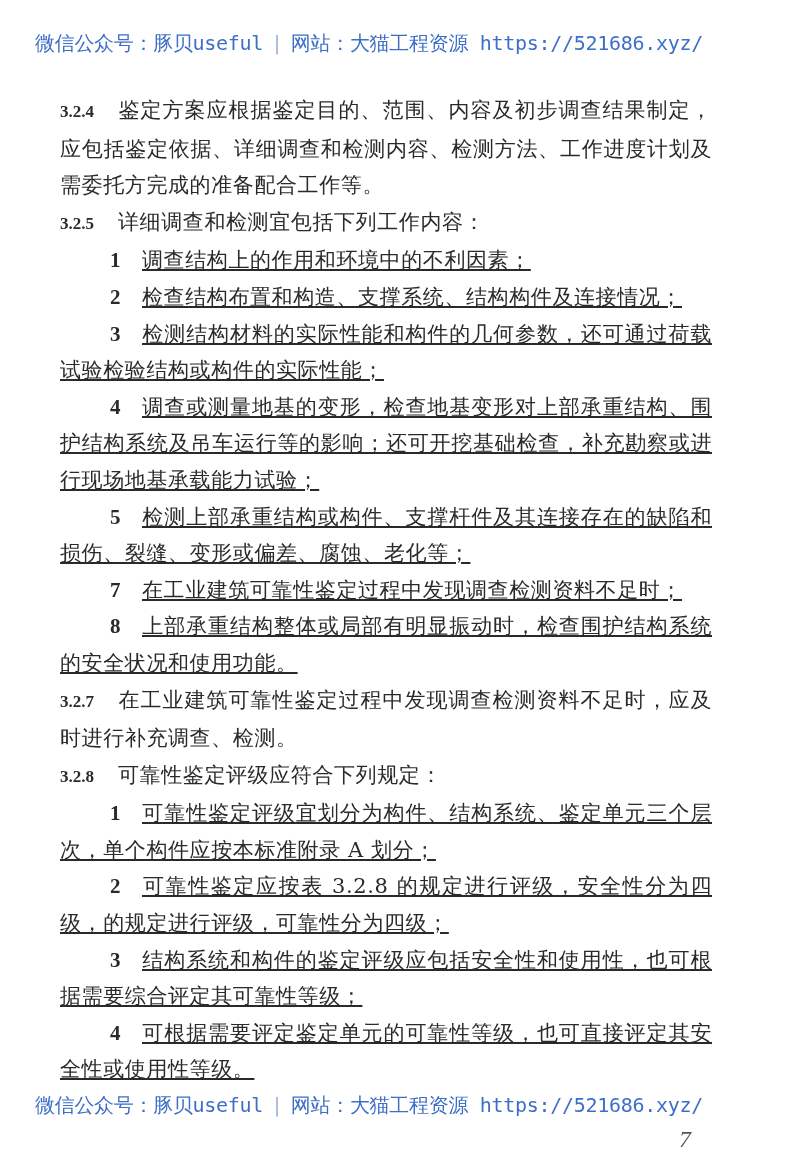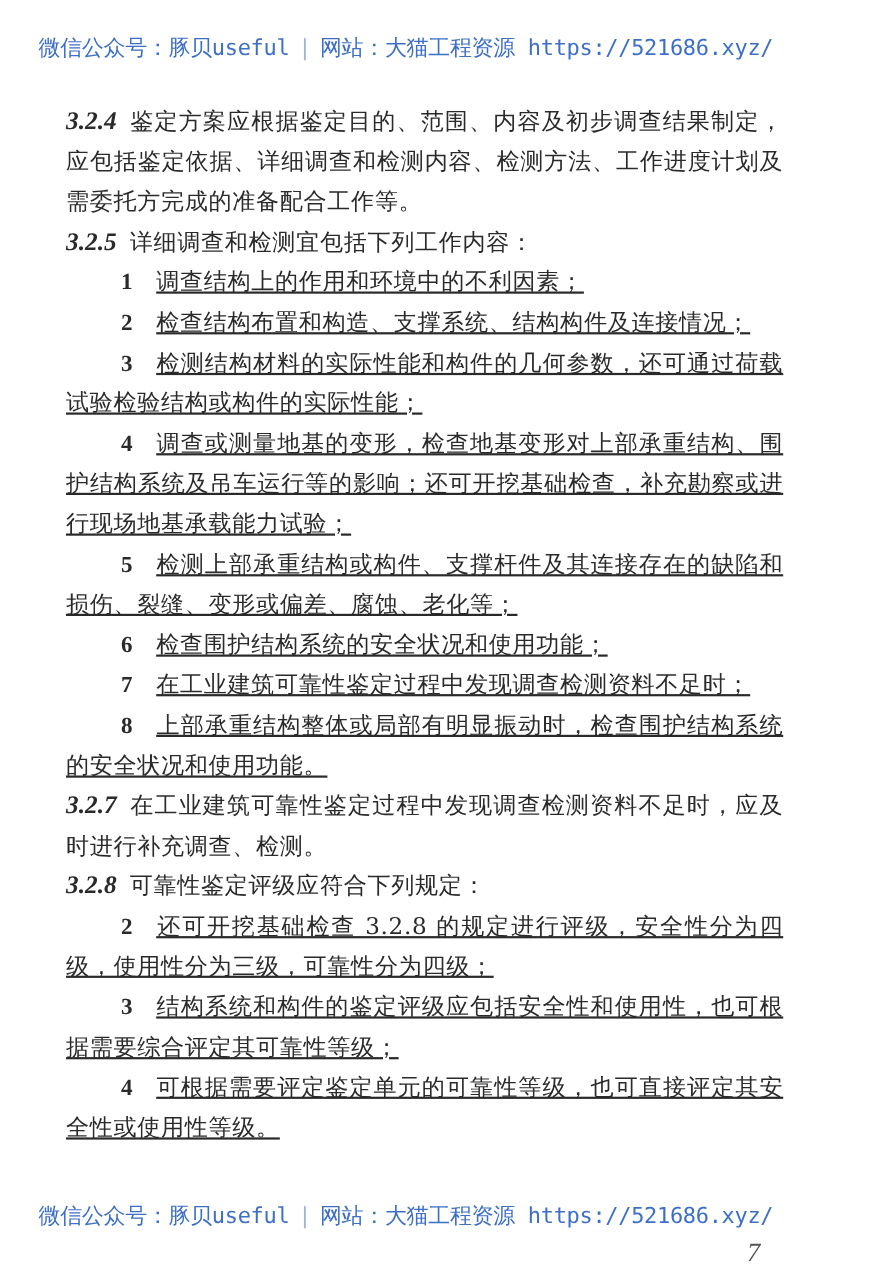--- a/index.html
+++ b/index.html
@@ -44,25 +44,24 @@
       letter-spacing: 0.6px;
     }
     .para {
       margin: 0;
       text-align: justify;
       text-align-last: left;
     }
     .clause-no {
       font-family: "Liberation Serif", "DejaVu Serif", serif;
       font-weight: bold;
-      font-size: 23px;
+      font-size: 17px;
       display: inline-block;
       width: 58px;
       letter-spacing: 0;
-      font-style: italic;
     }
     .item {
       text-indent: 50px;
       text-decoration: underline;
     }
     .item-no {
       font-family: "Liberation Serif", "DejaVu Serif", serif;
       font-weight: bold;
       display: inline-block;
       width: 32px;
@@ -87,26 +86,26 @@
 </div>
 
 <div class="page">
   <p class="para"><span class="clause-no">3.2.4</span><span>鉴定方案应根据鉴定目的、范围、内容及初步调查结果制定，应包括鉴定依据、详细调查和检测内容、检测方法、工作进度计划及需委托方完成的准备配合工作等。</span></p>
   <p class="para"><span class="clause-no">3.2.5</span><span>详细调查和检测宜包括下列工作内容：</span></p>
   <p class="para item"><span class="item-no">1</span><span>调查结构上的作用和环境中的不利因素；</span></p>
   <p class="para item"><span class="item-no">2</span><span>检查结构布置和构造、支撑系统、结构构件及连接情况；</span></p>
   <p class="para item"><span class="item-no">3</span><span>检测结构材料的实际性能和构件的几何参数，还可通过荷载试验检验结构或构件的实际性能；</span></p>
   <p class="para item"><span class="item-no">4</span><span>调查或测量地基的变形，检查地基变形对上部承重结构、围护结构系统及吊车运行等的影响；还可开挖基础检查，补充勘察或进行现场地基承载能力试验；</span></p>
   <p class="para item"><span class="item-no">5</span><span>检测上部承重结构或构件、支撑杆件及其连接存在的缺陷和损伤、裂缝、变形或偏差、腐蚀、老化等；</span></p>
-  <p class="para item"><span class="item-no">6</span><span>检查围护结构系统的安全状况和使用功能；</span></p>
   <p class="para item"><span class="item-no">7</span><span>在工业建筑可靠性鉴定过程中发现调查检测资料不足时；</span></p>
   <p class="para item"><span class="item-no">8</span><span>上部承重结构整体或局部有明显振动时，检查围护结构系统的安全状况和使用功能。</span></p>
   <p class="para"><span class="clause-no">3.2.7</span><span>在工业建筑可靠性鉴定过程中发现调查检测资料不足时，应及时进行补充调查、检测。</span></p>
   <p class="para"><span class="clause-no">3.2.8</span><span>可靠性鉴定评级应符合下列规定：</span></p>
-  <p class="para item"><span class="item-no">2</span><span>还可开挖基础检查 3.2.8 的规定进行评级，安全性分为四级，使用性分为三级，可靠性分为四级；</span></p>
+  <p class="para item"><span class="item-no">1</span><span>可靠性鉴定评级宜划分为构件、结构系统、鉴定单元三个层次，单个构件应按本标准附录 A 划分；</span></p>
+  <p class="para item"><span class="item-no">2</span><span>可靠性鉴定应按表 3.2.8 的规定进行评级，安全性分为四级，的规定进行评级，可靠性分为四级；</span></p>
   <p class="para item"><span class="item-no">3</span><span>结构系统和构件的鉴定评级应包括安全性和使用性，也可根据需要综合评定其可靠性等级；</span></p>
   <p class="para item"><span class="item-no">4</span><span>可根据需要评定鉴定单元的可靠性等级，也可直接评定其安全性或使用性等级。</span></p>
 </div>
 
 <div class="watermark bottom">
   <span>微信公众号：豚贝useful</span><span class="sep">|</span><span>网站：大猫工程资源 https://521686.xyz/</span>
 </div>
 
 <div class="page-number">7</div>
 

